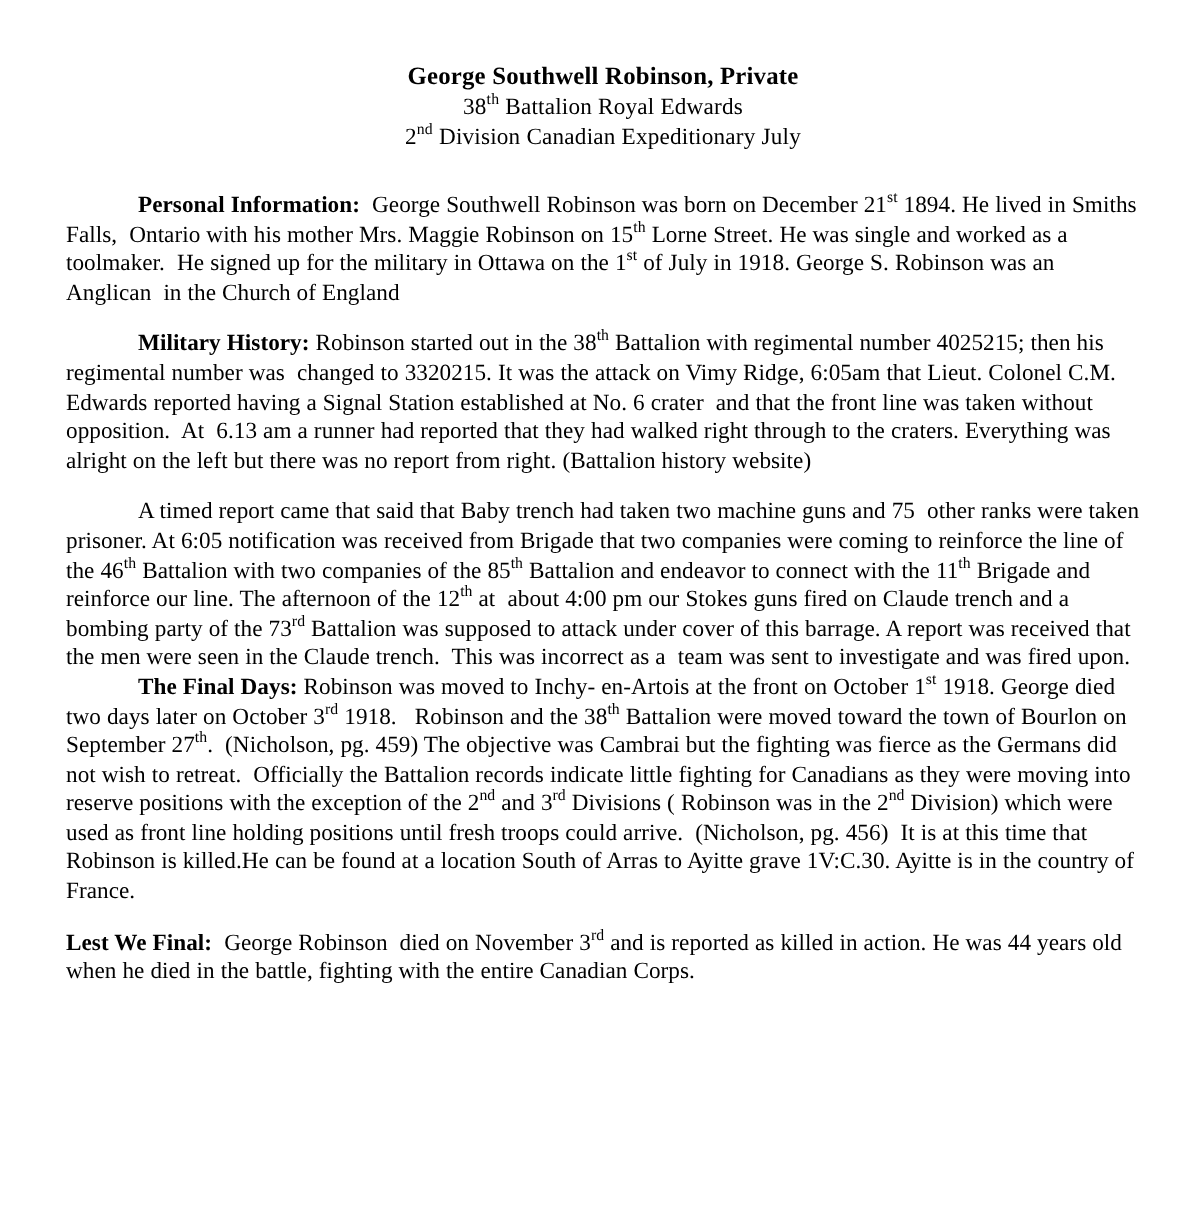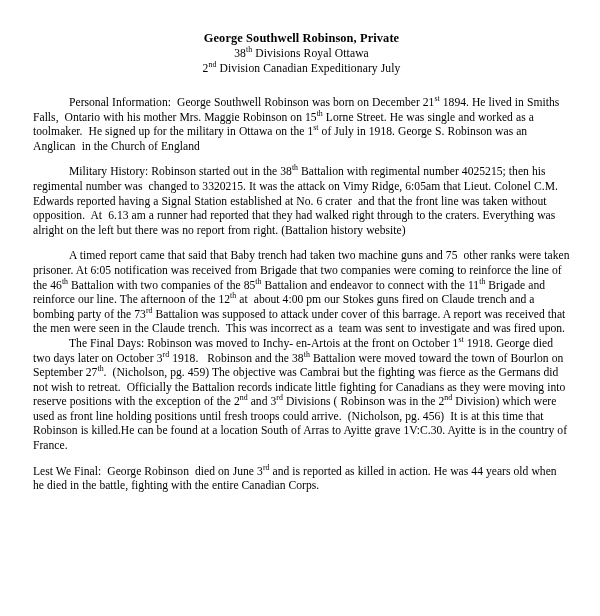--- a/index.html
+++ b/index.html
@@ -53,45 +53,45 @@
   .para.indent {
     text-indent: 36px;
   }
   .para.tight {
     margin-bottom: 0;
   }
   .para.gap-sm {
     margin-bottom: 8px;
   }
   .lead {
-    font-weight: normal;
+    font-weight: bold;
     margin-top: 24px;
   }
   sup {
     font-size: 0.68em;
     vertical-align: super;
     line-height: 0;
   }
   .run { white-space: pre-wrap; }
 </style>
 </head>
 <body>
 
 <div class="page">
 
   <div class="doc-head">
     <div class="doc-title">George Southwell Robinson, Private</div>
-    <div class="doc-subtitle"><span class="run">38</span><sup>th</sup><span class="run"> Divisions Royal Ottawa</span></div>
+    <div class="doc-subtitle"><span class="run">38</span><sup>th</sup><span class="run"> Battalion Royal Edwards</span></div>
     <div class="doc-subtitle"><span class="run">2</span><sup>nd</sup><span class="run"> Division Canadian Expeditionary July</span></div>
   </div>
 
   <p class="para indent"><span class="lead">Personal Information:</span><span class="run">  George Southwell Robinson was born on December 21</span><sup>st</sup><span class="run"> 1894. He lived in Smiths Falls,  Ontario with his mother Mrs. Maggie Robinson on 15</span><sup>th</sup><span class="run"> Lorne Street. He was single and worked as a toolmaker.  He signed up for the military in Ottawa on the 1</span><sup>st</sup><span class="run"> of July in 1918. George S. Robinson was an Anglican  in the Church of England</span></p>
 
   <p class="para indent"><span class="lead">Military History:</span><span class="run"> Robinson started out in the 38</span><sup>th</sup><span class="run"> Battalion with regimental number 4025215; then his regimental number was  changed to 3320215. It was the attack on Vimy Ridge, 6:05am that Lieut. Colonel C.M.  Edwards reported having a Signal Station established at No. 6 crater  and that the front line was taken without opposition.  At  6.13 am a runner had reported that they had walked right through to the craters. Everything was alright on the left but there was no report from right. (Battalion history website)</span></p>
 
   <p class="para indent tight"><span class="run">A timed report came that said that Baby trench had taken two machine guns and 75  other ranks were taken prisoner. At 6:05 notification was received from Brigade that two companies were coming to reinforce the line of the 46</span><sup>th</sup><span class="run"> Battalion with two companies of the 85</span><sup>th</sup><span class="run"> Battalion and endeavor to connect with the 11</span><sup>th</sup><span class="run"> Brigade and reinforce our line. The afternoon of the 12</span><sup>th</sup><span class="run"> at  about 4:00 pm our Stokes guns fired on Claude trench and a bombing party of the 73</span><sup>rd</sup><span class="run"> Battalion was supposed to attack under cover of this barrage. A report was received that the men were seen in the Claude trench.  This was incorrect as a  team was sent to investigate and was fired upon.</span></p>
 
 
   <p class="para indent"><span class="lead">The Final Days:</span><span class="run"> Robinson was moved to Inchy- en-Artois at the front on October 1</span><sup>st</sup><span class="run"> 1918. George died two days later on October 3</span><sup>rd</sup><span class="run"> 1918.   Robinson and the 38</span><sup>th</sup><span class="run"> Battalion were moved toward the town of Bourlon on September 27</span><sup>th</sup><span class="run">.  (Nicholson, pg. 459) The objective was Cambrai but the fighting was fierce as the Germans did not wish to retreat.  Officially the Battalion records indicate little fighting for Canadians as they were moving into reserve positions with the exception of the 2</span><sup>nd</sup><span class="run"> and 3</span><sup>rd</sup><span class="run"> Divisions ( Robinson was in the 2</span><sup>nd</sup><span class="run"> Division) which were used as front line holding positions until fresh troops could arrive.  (Nicholson, pg. 456)  It is at this time that Robinson is killed.He can be found at a location South of Arras to Ayitte grave 1V:C.30. Ayitte is in the country of France.</span></p>
 
-  <p class="para"><span class="lead">Lest We Final:</span><span class="run">  George Robinson  died on June 3</span><sup>rd</sup><span class="run"> and is reported as killed in action. He was 44 years old when he died in the battle, fighting with the entire Canadian Corps.</span></p>
+  <p class="para"><span class="lead">Lest We Final:</span><span class="run">  George Robinson  died on November 3</span><sup>rd</sup><span class="run"> and is reported as killed in action. He was 44 years old when he died in the battle, fighting with the entire Canadian Corps.</span></p>
 
 </div>
 
 </body></html>

